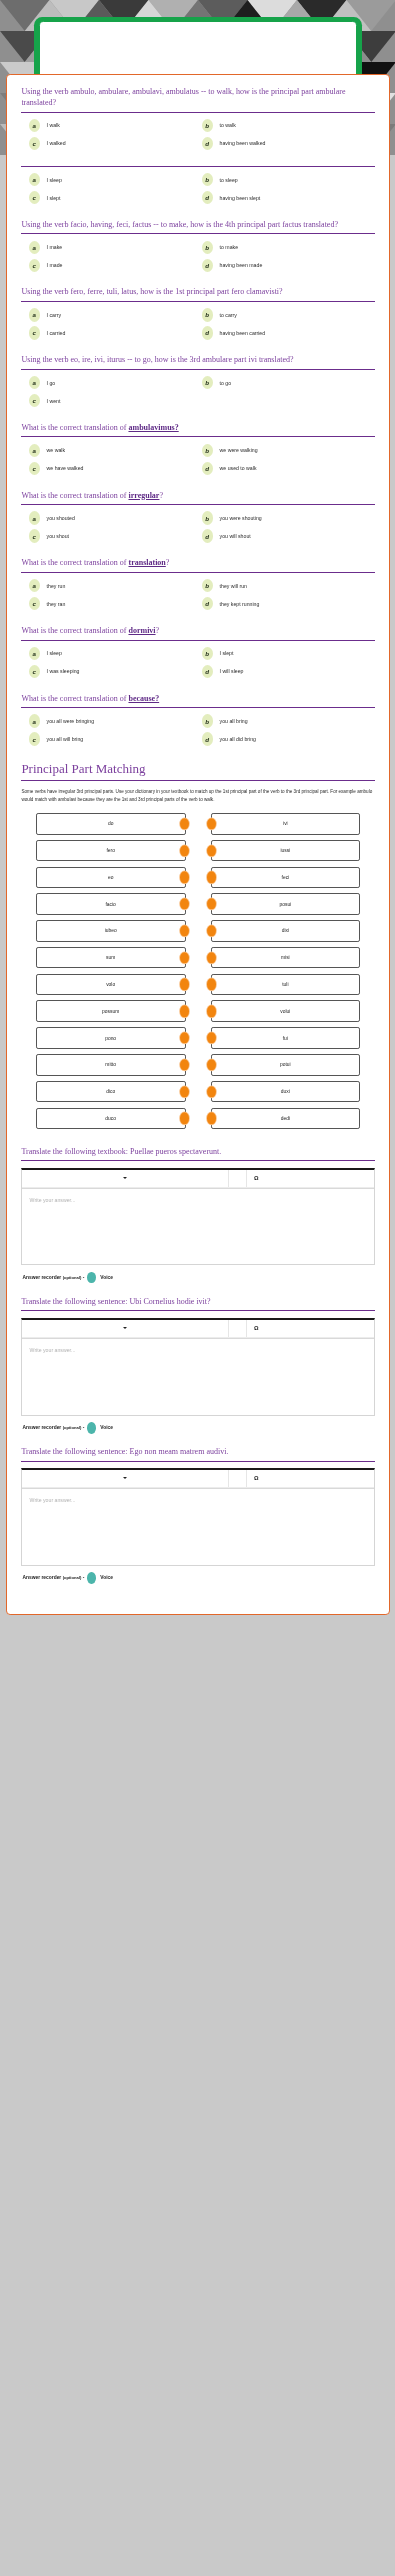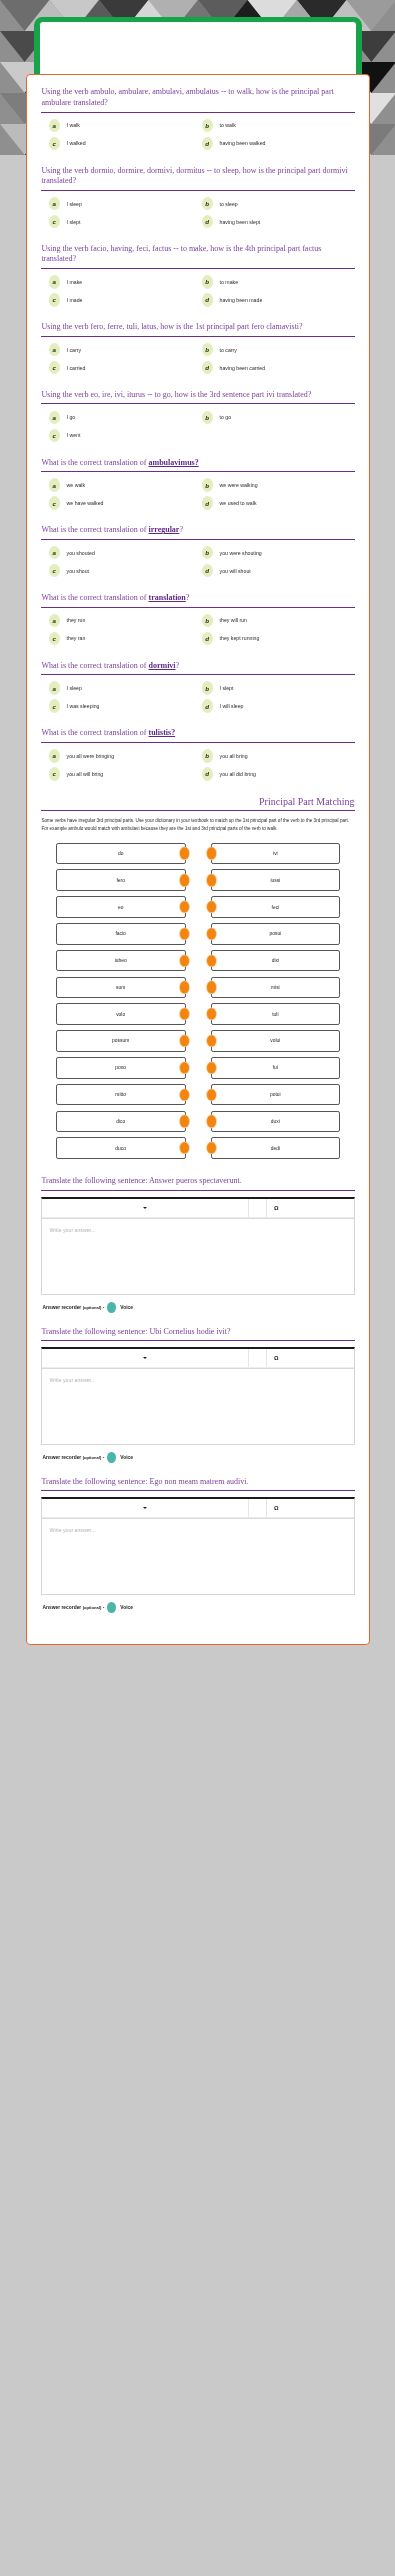--- a/index.html
+++ b/index.html
@@ -42,21 +42,21 @@
     font-family:"Liberation Serif", serif;
     font-size:21px;
     color:#6b2d8c;
     letter-spacing:0.3px;
     white-space:nowrap;
   }
 
   
   .sheet{
     position:relative;
-    width:344px;
+    width:384px;
     margin:0 auto;
     margin-top:-81px;
     background:#ffffff;
     border:1px solid #e2672a;
     border-radius:4.1px;
     box-sizing:border-box;
     padding:12.4px 14.4px 17.5px 14.4px;
     z-index:3;
   }
 
@@ -105,24 +105,23 @@
     flex:0 0 auto;
   }
   .opt-label{
     font-size:5.2px;
     color:#2b2b2b;
   }
 
   
   .sec-title{
     font-family:"Liberation Serif", serif;
-    font-size:10px;
+    font-size:13px;
     color:#7b3f9d;
     margin:0 0 3.1px 0;
-    text-align:right;
   }
   .sec-body{
     font-size:4.6px;
     line-height:1.75;
     color:#2b2b2b;
     margin:0 0 7.2px 0;
   }
 
   
   .match-grid{
@@ -340,21 +339,20 @@
             <span class="opt-bubble">c</span>
             <span class="opt-label">I walked</span>
           </div>
           <div class="opt">
             <span class="opt-bubble">d</span>
             <span class="opt-label">having been walked</span>
           </div>
         </div>
       </div>
       <div class="q-block">
-        <p class="q-text"><span>Using the verb dormio, dormire, dormivi, dormitus -- to sleep, how is the principal part dormivi translated?</span></p>
         <hr class="q-rule">
         <div class="opts">
           <div class="opt">
             <span class="opt-bubble">a</span>
             <span class="opt-label">I sleep</span>
           </div>
           <div class="opt">
             <span class="opt-bubble">b</span>
             <span class="opt-label">to sleep</span>
           </div>
@@ -406,21 +404,21 @@
             <span class="opt-bubble">c</span>
             <span class="opt-label">I carried</span>
           </div>
           <div class="opt">
             <span class="opt-bubble">d</span>
             <span class="opt-label">having been carried</span>
           </div>
         </div>
       </div>
       <div class="q-block">
-        <p class="q-text"><span>Using the verb eo, ire, ivi, iturus -- to go, how is the 3rd sentence part ivi translated?</span></p>
+        <p class="q-text"><span>Using the verb eo, ire, ivi, iturus -- to go, how is the 3rd ambulare part ivi translated?</span></p>
         <hr class="q-rule">
         <div class="opts">
           <div class="opt">
             <span class="opt-bubble">a</span>
             <span class="opt-label">I go</span>
           </div>
           <div class="opt">
             <span class="opt-bubble">b</span>
             <span class="opt-label">to go</span>
           </div>
@@ -512,21 +510,21 @@
             <span class="opt-bubble">c</span>
             <span class="opt-label">I was sleeping</span>
           </div>
           <div class="opt">
             <span class="opt-bubble">d</span>
             <span class="opt-label">I will sleep</span>
           </div>
         </div>
       </div>
       <div class="q-block">
-        <p class="q-text"><span>What is the correct translation of </span><span class="term">tulistis?</span></p>
+        <p class="q-text"><span>What is the correct translation of </span><span class="term">because?</span></p>
         <hr class="q-rule">
         <div class="opts">
           <div class="opt">
             <span class="opt-bubble">a</span>
             <span class="opt-label">you all were bringing</span>
           </div>
           <div class="opt">
             <span class="opt-bubble">b</span>
             <span class="opt-label">you all bring</span>
           </div>
@@ -641,21 +639,21 @@
         </div>
         <div class="match-card">
           <span class="knob left"></span>
           <span class="word">dedi</span>
         </div>
       </div>
   </div>
 
   <div id="free-response-container">
       <div class="fr-block">
-        <p class="q-text">Translate the following sentence:  Answer pueros spectaverunt.</p>
+        <p class="q-text">Translate the following textbook:  Puellae pueros spectaverunt.</p>
         <hr class="q-rule">
         <div class="editor">
           <div class="editor-toolbar">
             <div class="tb-zone">
               <span class="caret-icon"></span>
             </div>
             <div class="tb-gap"></div>
             <div class="tb-omega">
               <span>Ω</span>
             </div>

